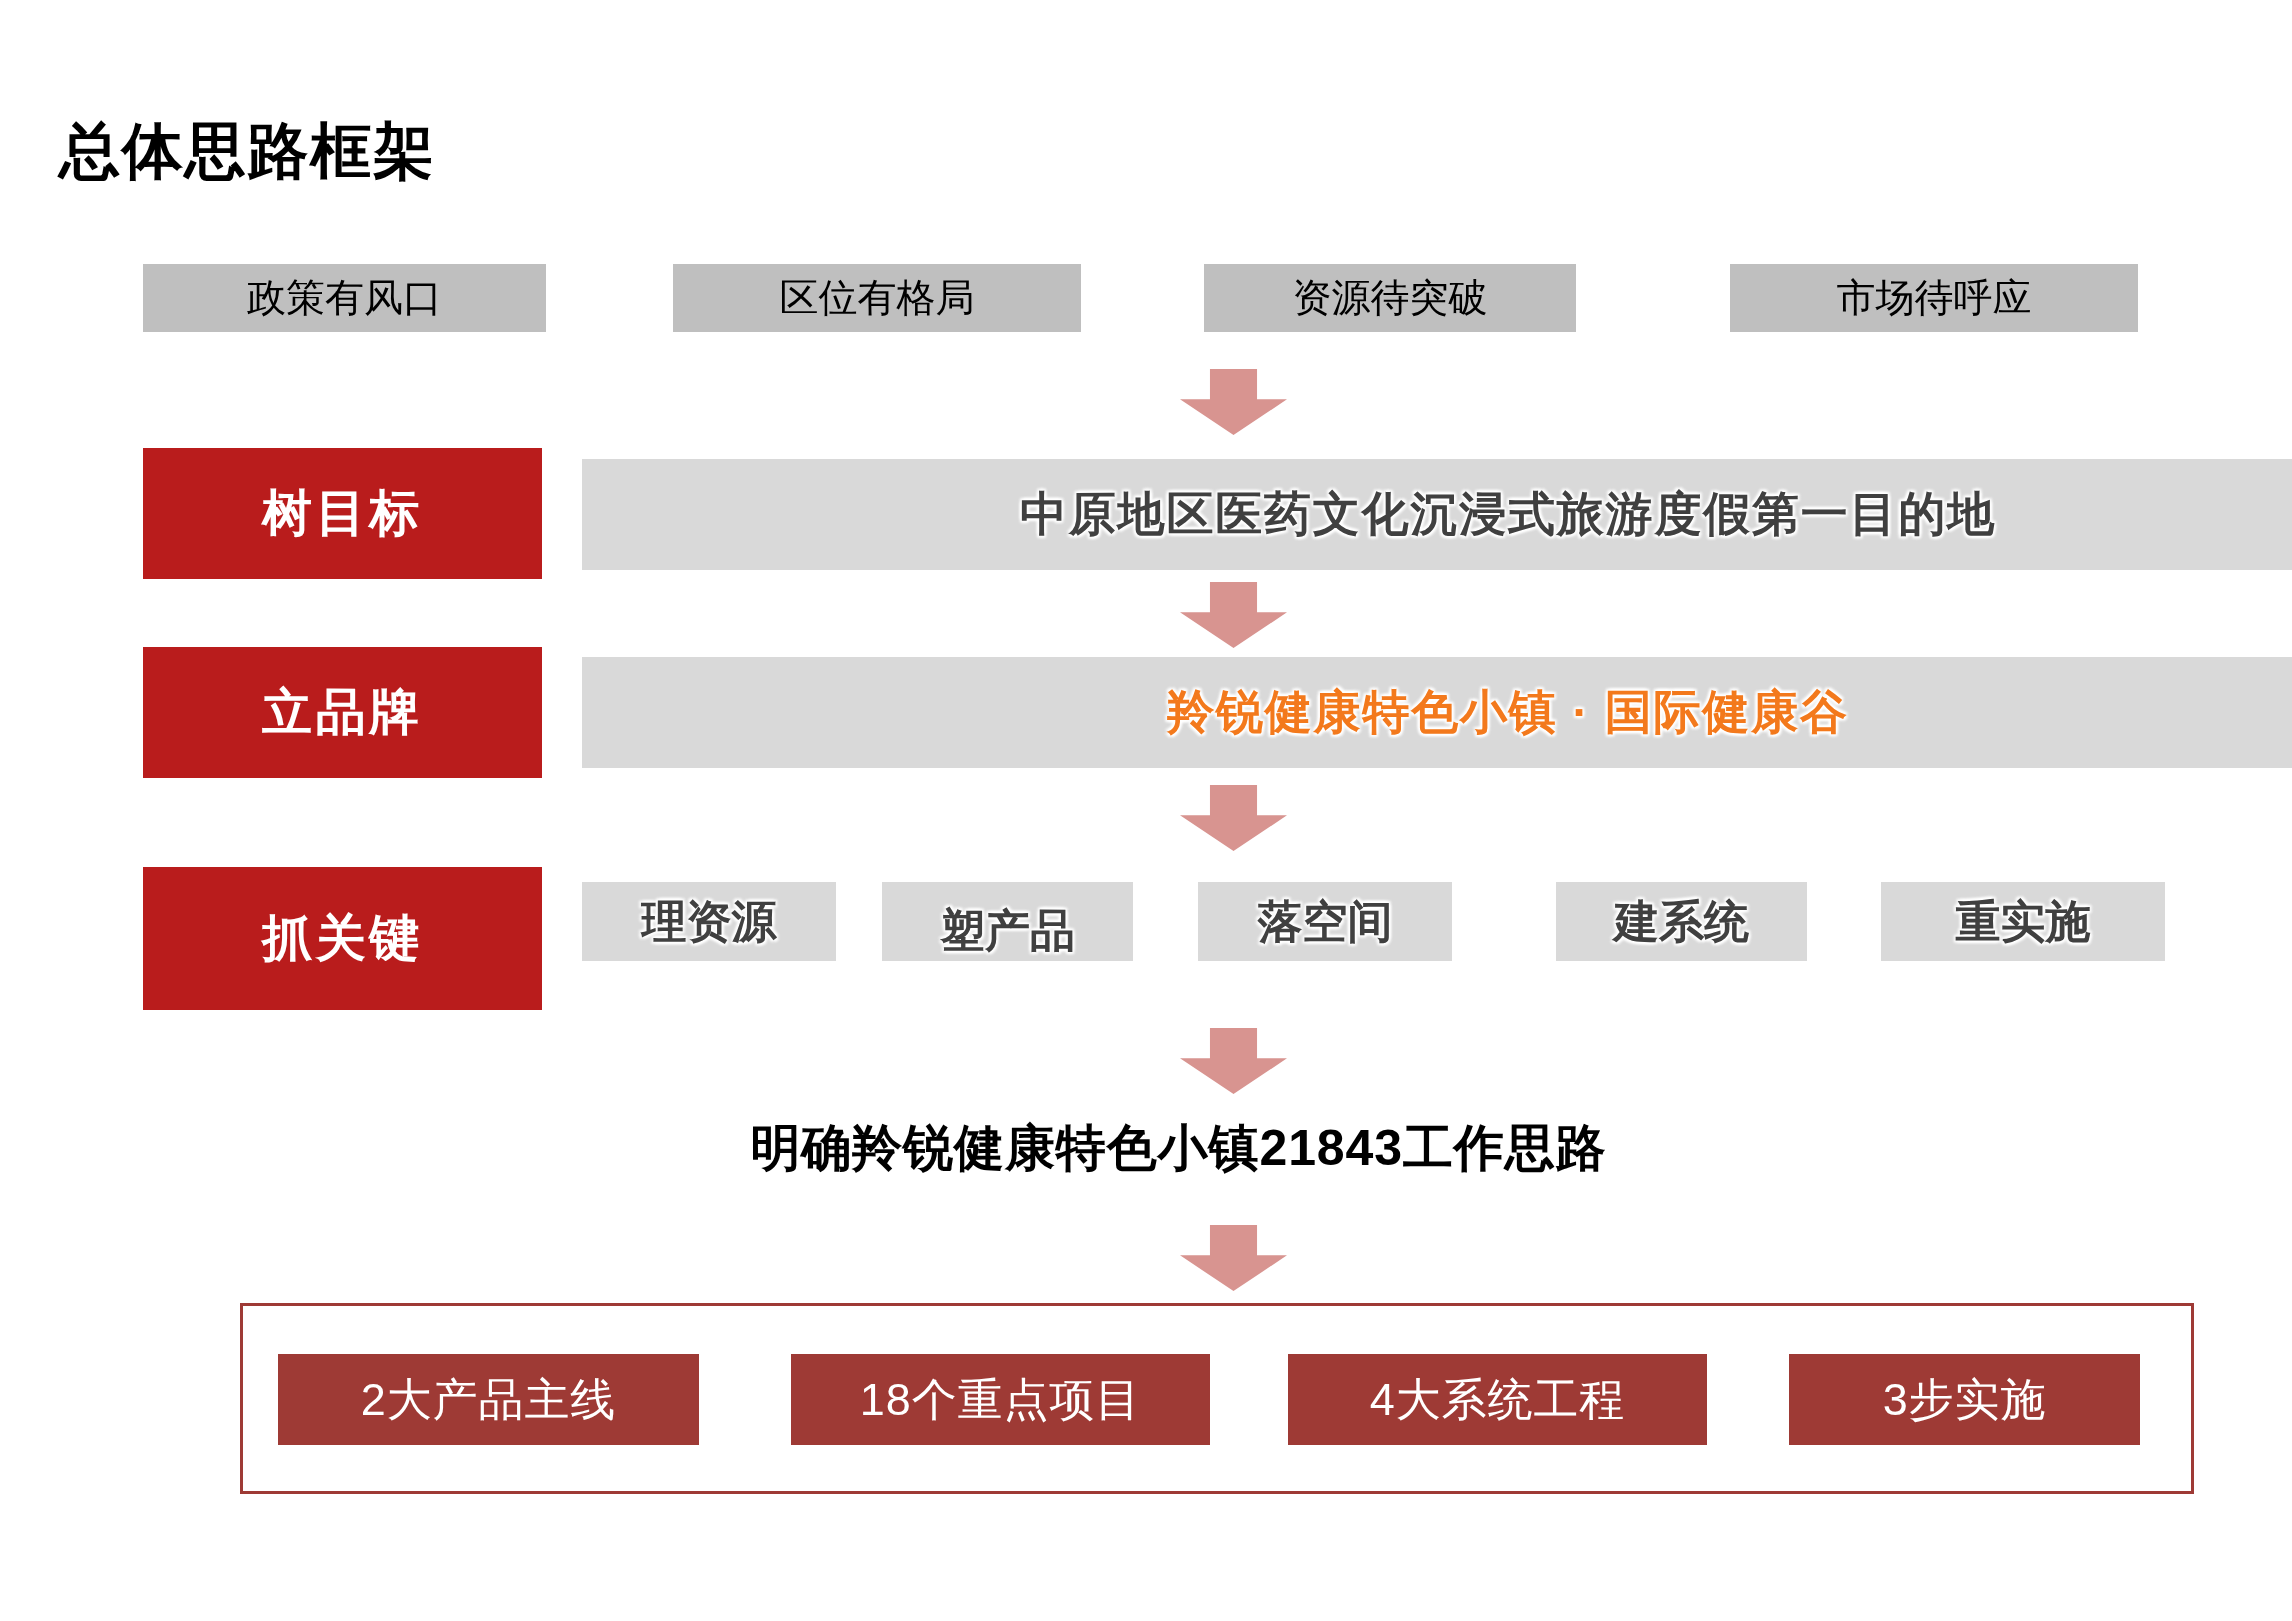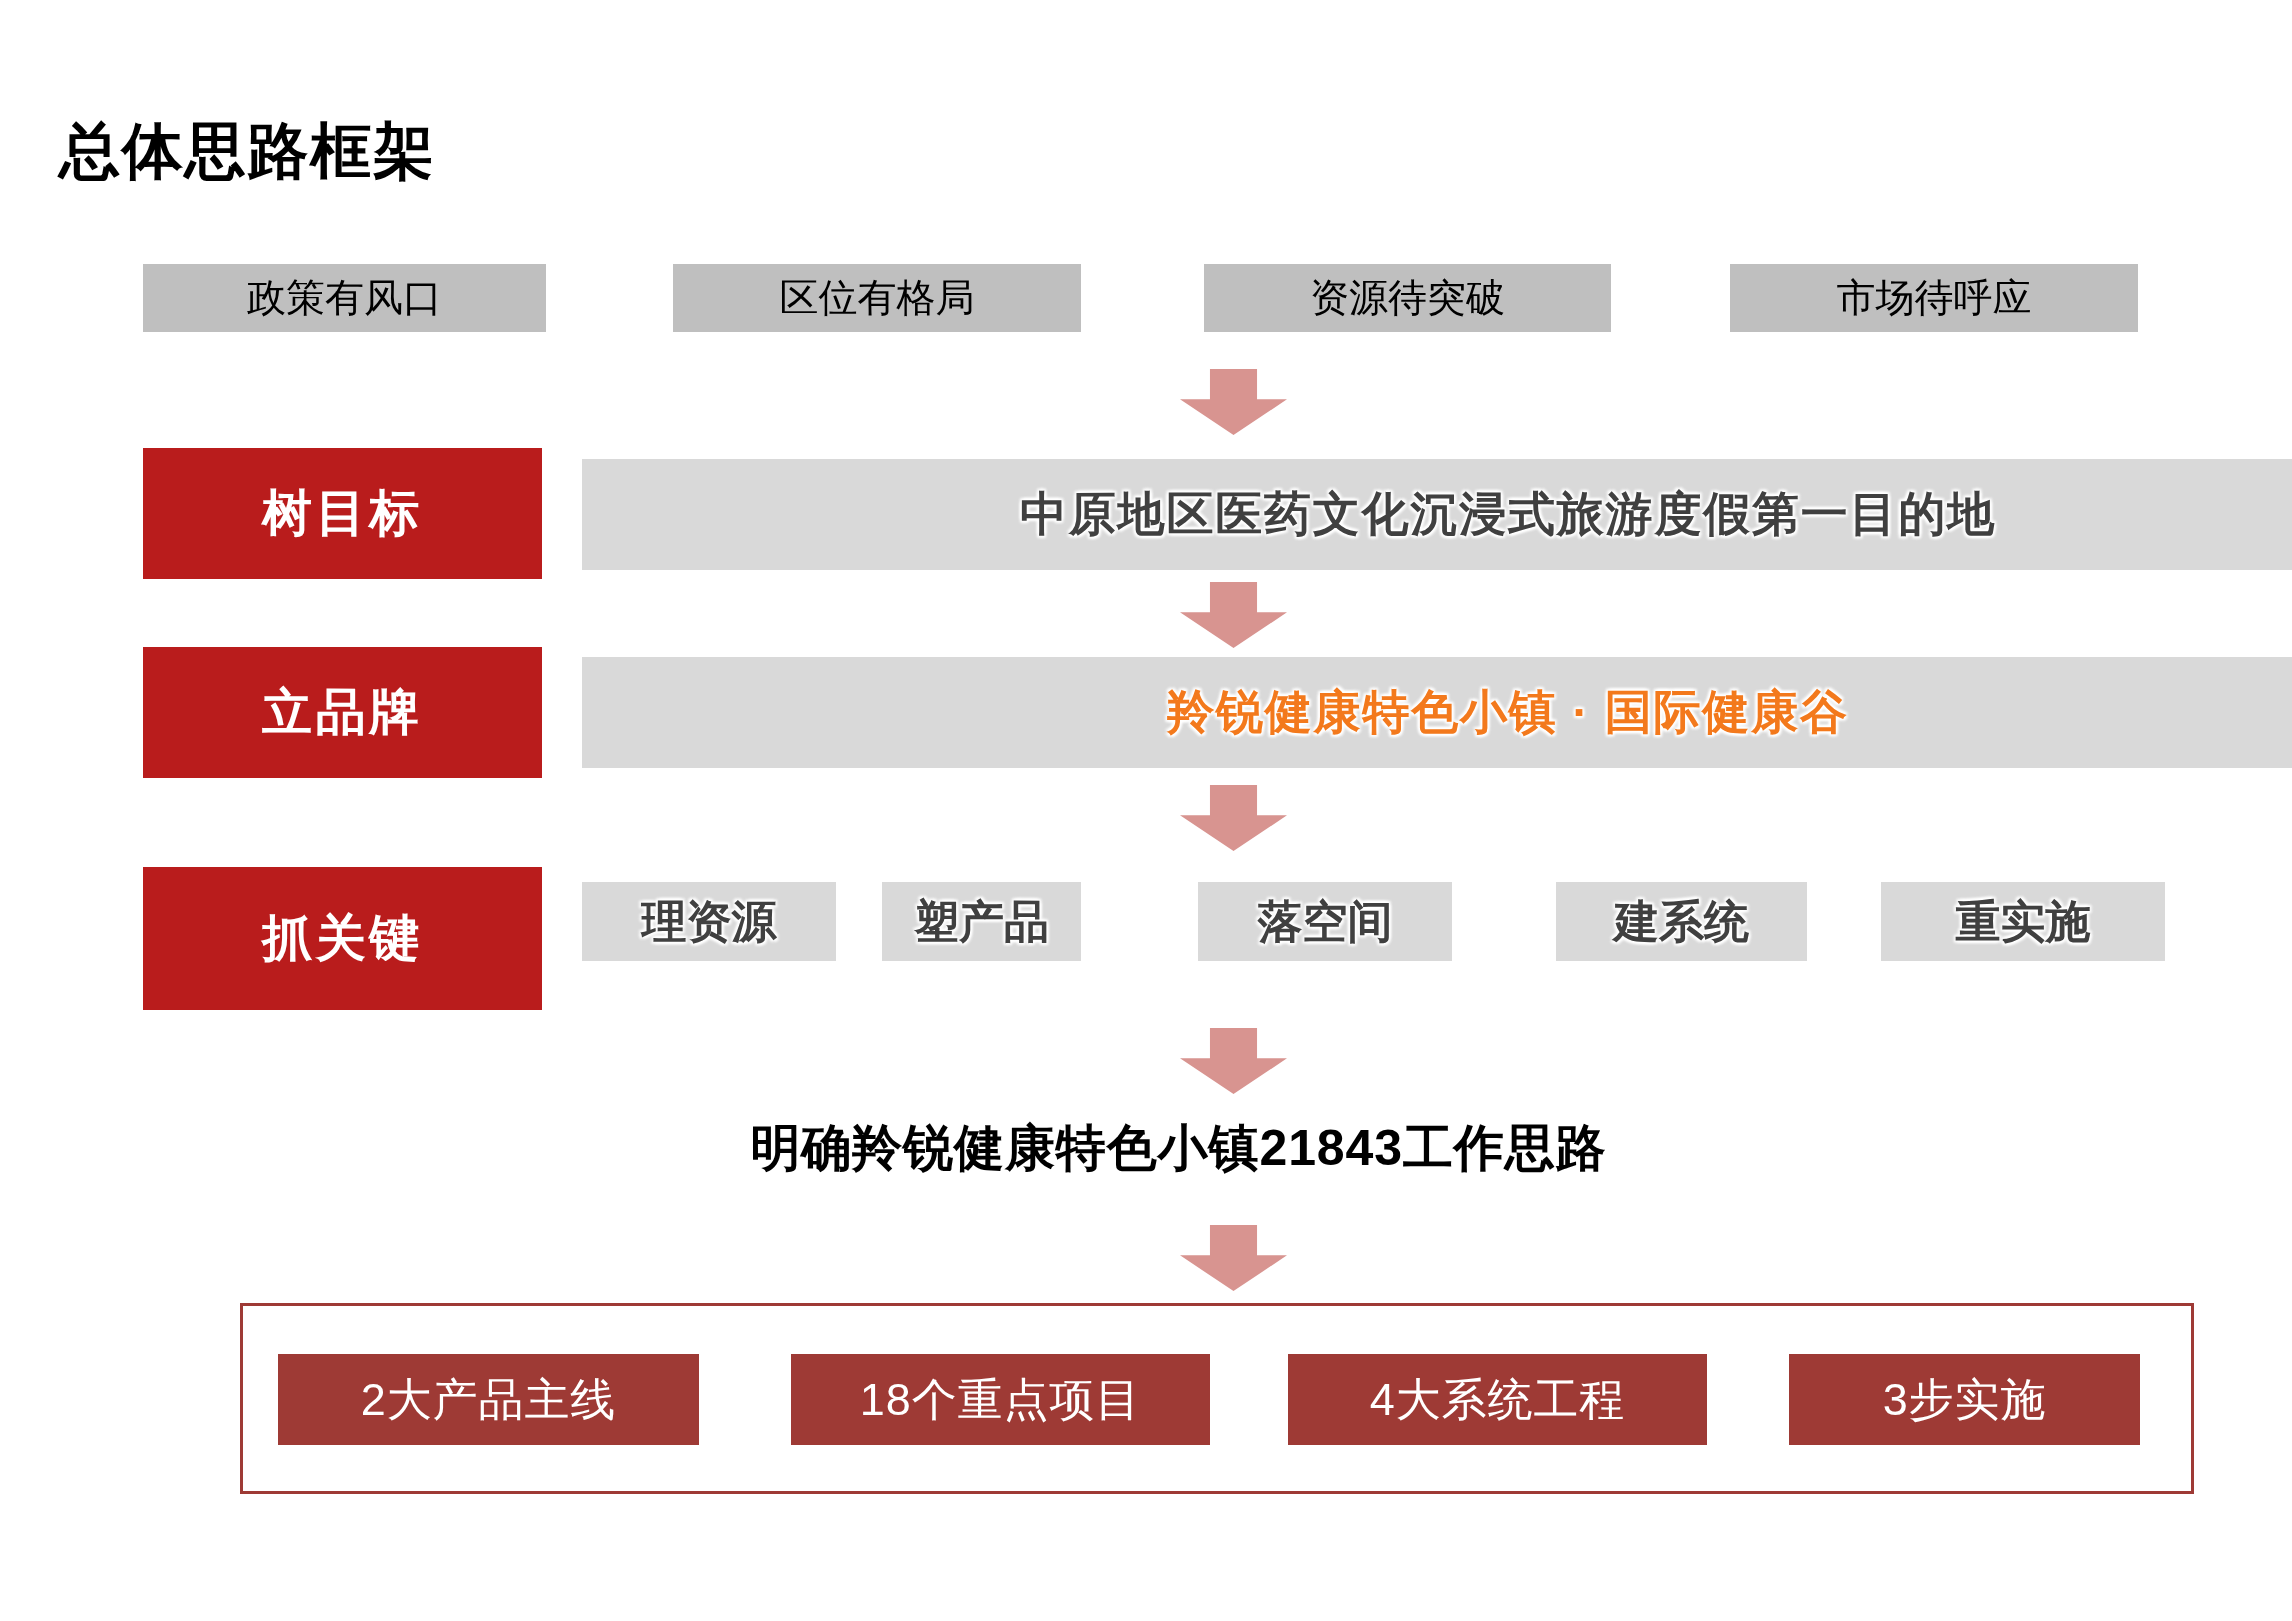--- a/index.html
+++ b/index.html
@@ -149,21 +149,21 @@
 <body>
 
 <div id="page-title">总体思路框架</div>
 
 <div class="box gray-top" style="left:143px;  width:403px;">
   <span>政策有风口</span>
 </div>
 <div class="box gray-top" style="left:673px;  width:408px;">
   <span>区位有格局</span>
 </div>
-<div class="box gray-top" style="left:1204px; width:407px;">
+<div class="box gray-top" style="left:1204px; width:372px;">
   <span>资源待突破</span>
 </div>
 <div class="box gray-top" style="left:1730px; width:408px;">
   <span>市场待呼应</span>
 </div>
 
 <div class="arrow" style="left:1180px; top:369px;"></div>
 
 <div class="box red-label" style="top:448px; height:131px;">
   <span>树目标</span>
@@ -182,21 +182,21 @@
 </div>
 
 <div class="arrow" style="left:1180px; top:785px;"></div>
 
 <div class="box red-label" style="top:867px; height:143px;">
   <span>抓关键</span>
 </div>
 <div class="box gray-key" style="left:582px;  width:254px;">
   <span>理资源</span>
 </div>
-<div class="box gray-key" style="left:882px;  width:199px;">
+<div class="box gray-key" style="left:882px;  width:251px;align-items:flex-end;">
   <span>塑产品</span>
 </div>
 <div class="box gray-key" style="left:1198px; width:254px;">
   <span>落空间</span>
 </div>
 <div class="box gray-key" style="left:1556px; width:251px;">
   <span>建系统</span>
 </div>
 <div class="box gray-key" style="left:1881px; width:284px;">
   <span>重实施</span>

